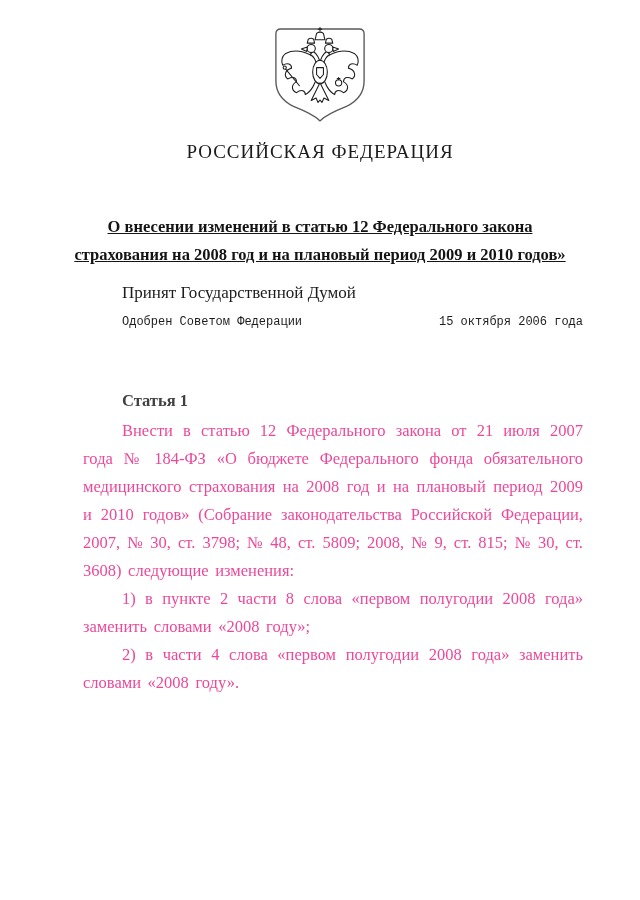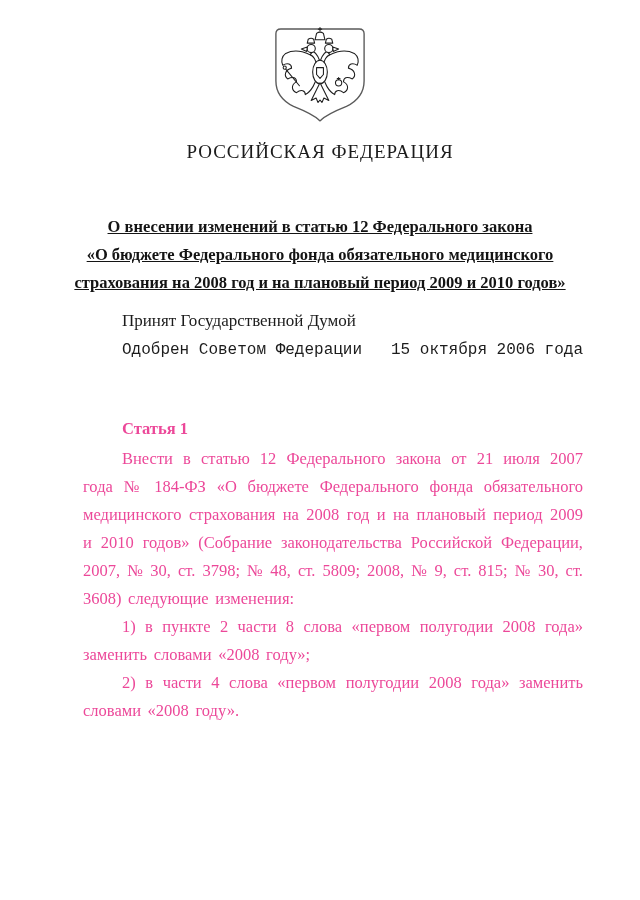--- a/index.html
+++ b/index.html
@@ -55,29 +55,29 @@
     padding-left: 39px;
   }
   .adoption-row.serif-row {
     font-size: 17px;
     line-height: 18px;
     margin-bottom: 11px;
     text-align: center;
   }
   .adoption-row.mono-row {
     font-family: "Liberation Mono", monospace;
-    font-size: 16px;
+    font-size: 12px;
     line-height: 18px;
   }
   .article-heading {
     margin: 60px 57px 0 122px;
     font-weight: bold;
     font-size: 16.5px;
     line-height: 20px;
-    color: #ec4899;
+    color: #404040;
   }
   .body-par {
     margin: 0 57px 0 83px;
     font-size: 16.5px;
     line-height: 28px;
     text-align: justify;
     text-align-last: left;
     text-indent: 39px;
     word-spacing: 2.5px;
     color: #ec4899;
@@ -120,21 +120,20 @@
         <circle cx="74" cy="58" r="3.2"></circle>
         <path d="M74,54.8 L74,52.6 M72.6,53.7 L75.4,53.7" fill="none"></path>
       </g>
     </svg>
   </div>
 
   <div class="country">РОССИЙСКАЯ ФЕДЕРАЦИЯ</div>
 
   <div class="law-title">
     <div>О внесении изменений в статью 12 Федерального закона</div>
-    <div>«О бюджете Федерального фонда обязательного медицинского</div>
     <div>страхования на 2008 год и на плановый период 2009 и 2010 годов»</div>
   </div>
 
   <div class="adoption">
     <div class="adoption-row serif-row">
       <span>Принят Государственной Думой</span>
     </div>
     <div class="adoption-row mono-row">
       <span>Одобрен Советом Федерации</span>
       <span>15 октября 2006 года</span>

